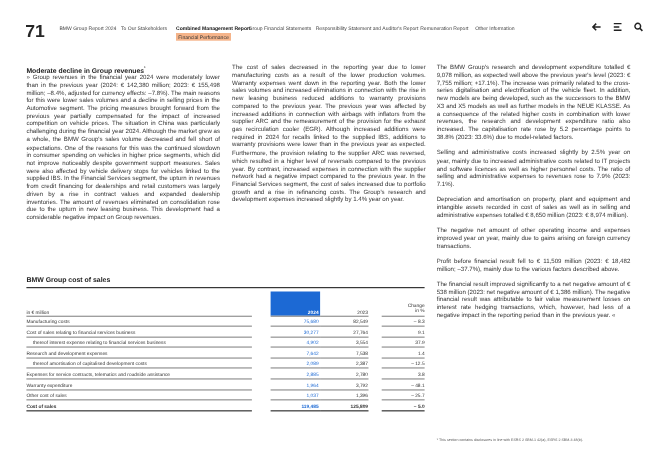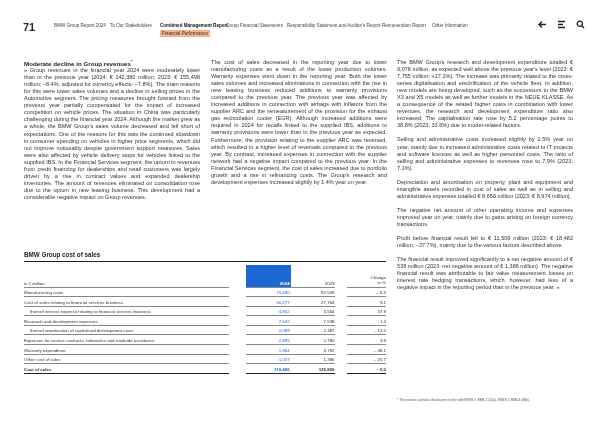--- a/index.html
+++ b/index.html
@@ -1,21 +1,21 @@
 <!DOCTYPE html>
 <html><head>
 <meta charset="utf-8">
 <style>
   * { box-sizing: border-box; margin: 0; padding: 0; }
   html, body { width: 600px; height: 424px; background: #ffffff; overflow: hidden; }
   body { font-family: "Liberation Sans", "DejaVu Sans", sans-serif; color: #262626; position: relative; }
 
   
   .hdr { position: absolute; top: 0; left: 0; width: 600px; height: 44px; }
-  .page-num { position: absolute; left: 23px; top: 21px; font-size: 11px; font-weight: bold; color: #262626; }
+  .page-num { position: absolute; left: 23px; top: 21px; font-size: 16px; font-weight: bold; color: #262626; }
   .nav { position: absolute; left: 54px; top: 23px; display: flex; font-size: 4.6px; color: #444; white-space: nowrap; }
   .nav-item { margin-right: 0; position: absolute; top: 0; cursor: pointer; }
   .nav-item.active { font-weight: bold; color: #111; }
   .sub-nav { position: absolute; left: 160px; top: 30px; font-size: 4.6px; background: #f5b48a; color: #333; padding: 1px 2px; white-space: nowrap; cursor: pointer; }
   .icons { position: absolute; top: 20px; left: 538px; display: flex; gap: 10px; align-items: center; }
   .icon { width: 9px; height: 9px; display: flex; align-items: center; justify-content: center; cursor: pointer; }
 
   
   .col { position: absolute; top: 59px; width: 176px; font-size: 5.55px; line-height: 7.05px; color: #333; text-align: justify; hyphens: auto; }
   .col1 { left: 24px; }

